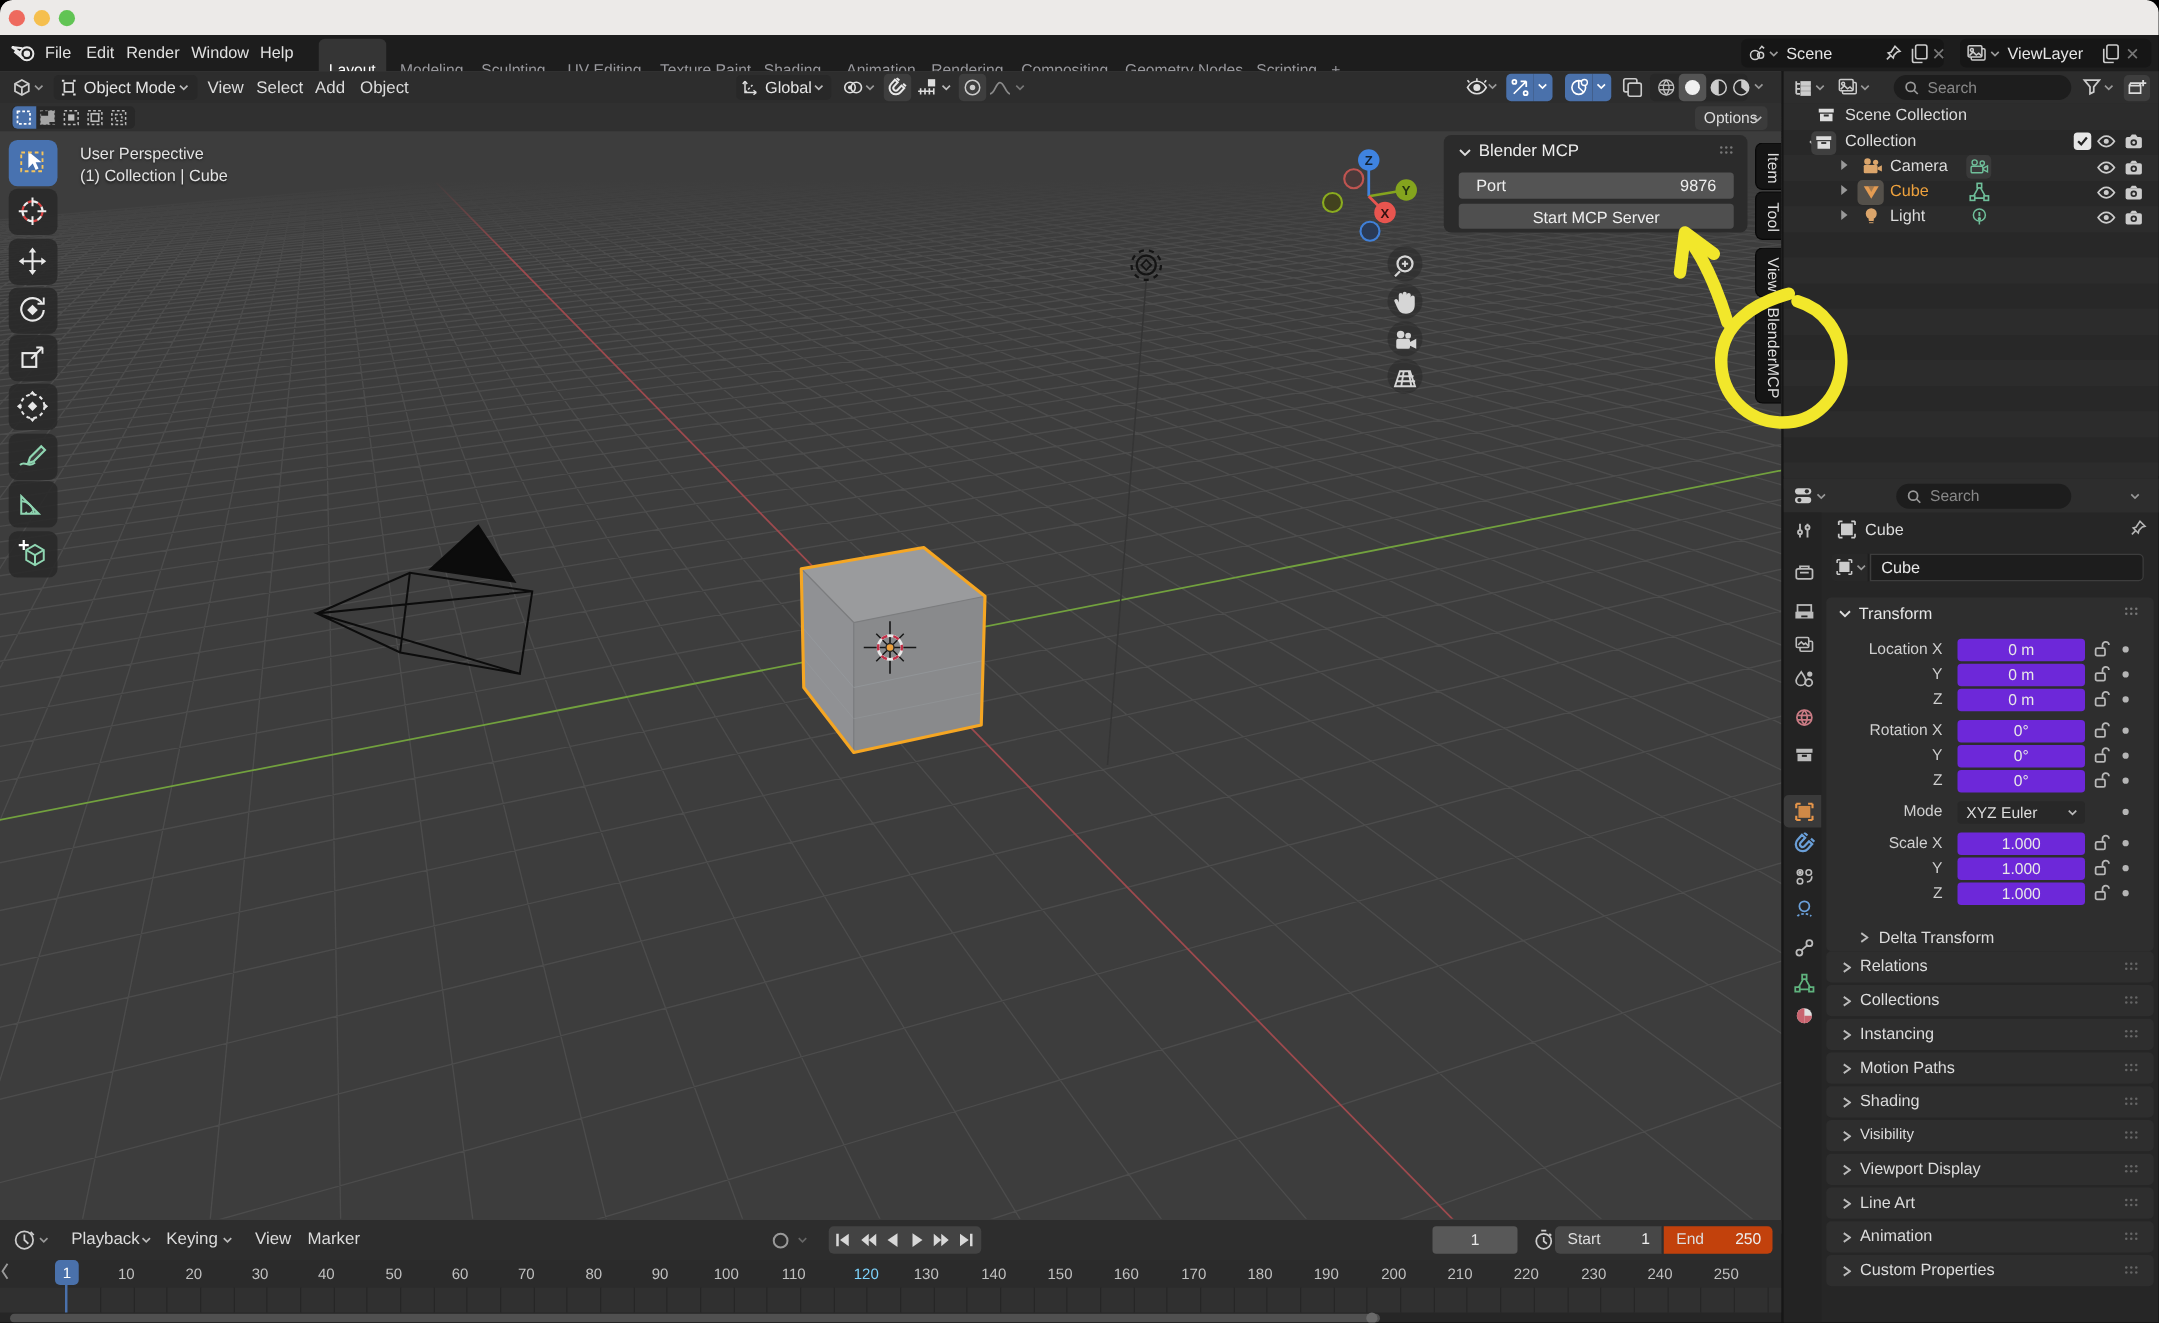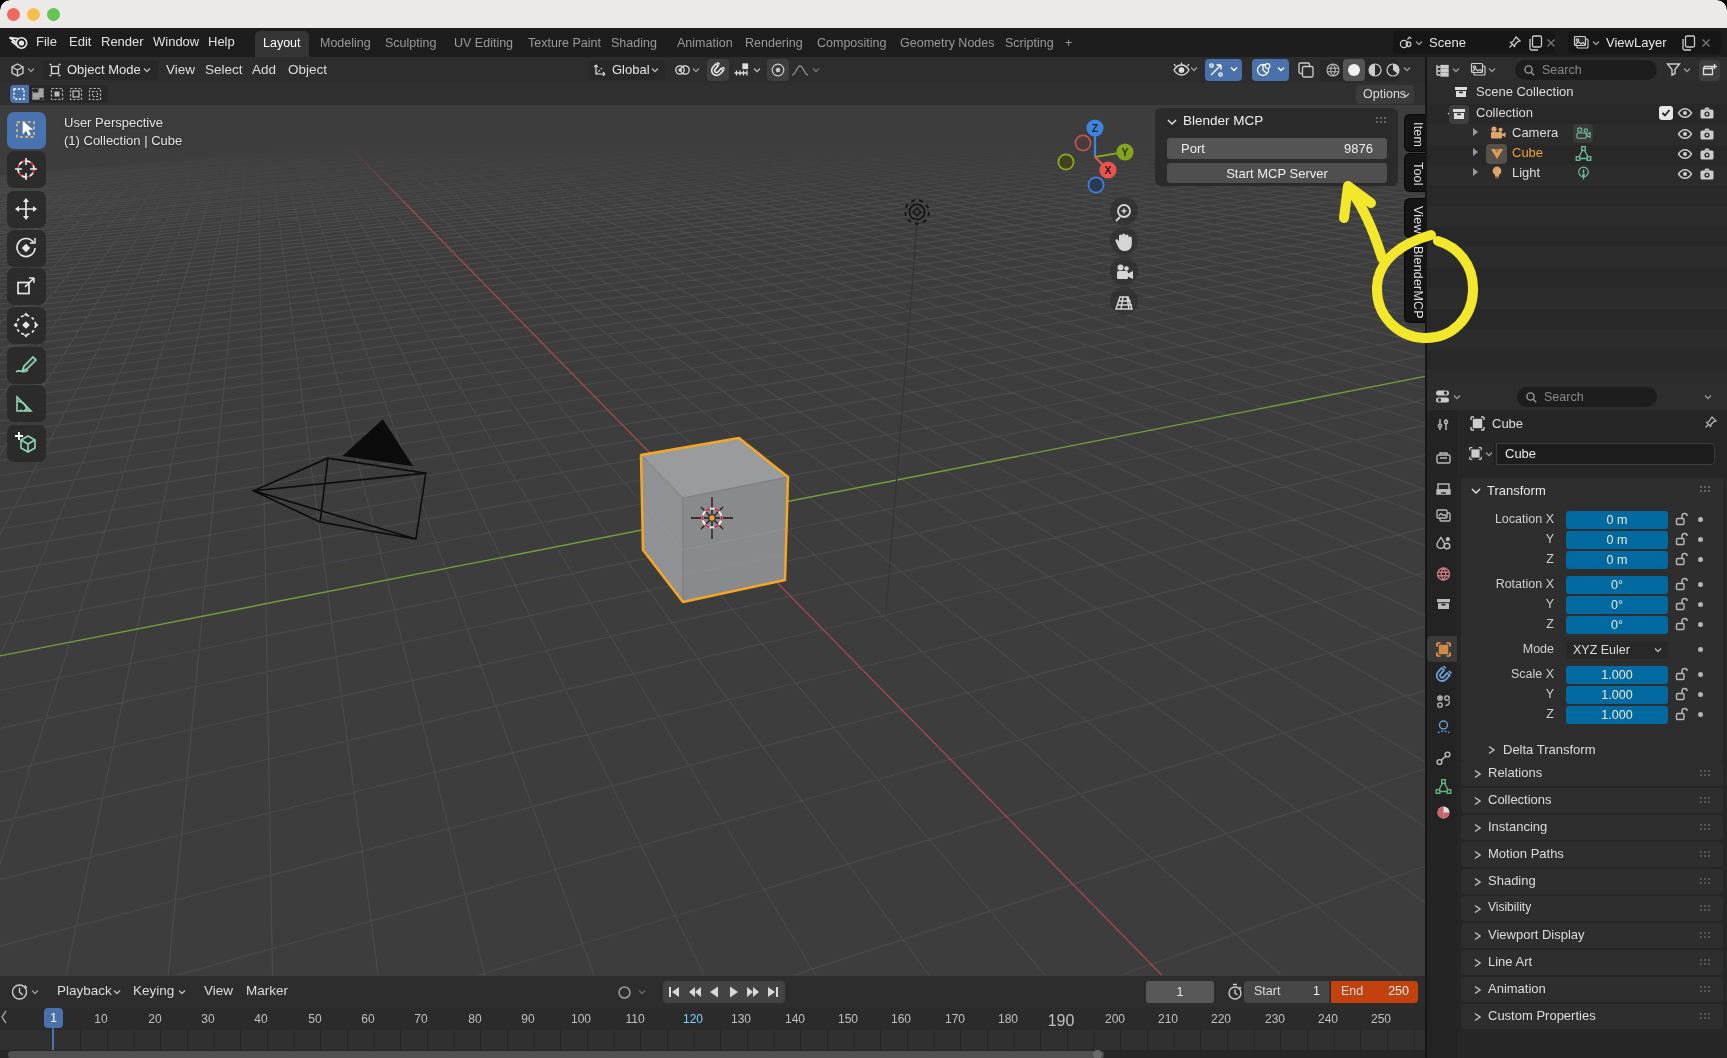--- a/index.html
+++ b/index.html
@@ -5,42 +5,42 @@
  font-family:"Liberation Sans",sans-serif;-webkit-font-smoothing:antialiased}
 .abs{position:absolute}
 #win{position:absolute;left:0;top:0;width:1727px;height:1058px;background:#161616;border-radius:10px 10px 0 0;overflow:hidden}
 
 #titlebar{position:absolute;left:0;top:0;width:100%;height:28px;background:#eceae8;border-radius:10px 10px 0 0}
 .tl{position:absolute;top:7.5px;width:13px;height:13px;border-radius:50%}
 #titlebar .t{position:absolute;top:5px;width:100%;text-align:center;font-size:13.5px;font-weight:bold;color:#4a4a4a}
 
 #topbar{position:absolute;left:0;top:28px;width:100%;height:29px;background:#1d1d1d}
 .menu{position:absolute;top:6px;font-size:13px;color:#e1e1e1}
-.wtab{position:absolute;top:3px;height:31px;line-height:24px;padding:0 8px;font-size:12.5px;color:#99999e;border-radius:5px 5px 0 0}
+.wtab{position:absolute;top:3px;height:31px;line-height:24px;padding:13px 8px;font-size:12.5px;color:#99999e;border-radius:5px 5px 0 0}
 .wtab.act{background:#353535;color:#fff}
 
 .hdr{position:absolute;background:#2d2d2d}
 .htx{position:absolute;top:5px;font-size:13.5px;color:#dcdcdc}
 .wid{position:absolute;background:#282828;border-radius:4px}
 
 #v3d{position:absolute;left:0;top:57px;width:1425px;height:930px;background:#3d3d3d;overflow:hidden}
 #v3dhdr{position:absolute;left:0;top:0;width:100%;height:26px;background:#2d2d2d}
 #tools{position:absolute;left:0;top:26px;width:100%;height:22px;background:#303030}
 canvas,svg{display:block}
 .ovtext{position:absolute;font-size:13px;color:#e3e3e3;text-shadow:0 1px 2px rgba(0,0,0,.5)}
 
 .tbtn{position:absolute;left:7px;width:39px;height:37px;background:rgba(40,40,40,.85);border-radius:7px}
 .tbtn.act{background:#4872b0}
 
 #outliner{position:absolute;left:1427px;top:57px;width:300px;height:324px;background:#282828}
 #props{position:absolute;left:1427px;top:383px;width:300px;height:675px;background:#262626}
 
 #timeline{position:absolute;left:0;top:976px;width:1425px;height:82px;background:#262626}
 .pnl{position:absolute;background:#2e2e2e;border-radius:4px}
-.fld{position:absolute;background:#0369a1;border-radius:3px;color:#e8e8e8;font-size:12.5px;text-align:center}
+.fld{position:absolute;background:#6d28d9;border-radius:3px;color:#e8e8e8;font-size:12.5px;text-align:center}
 .rowlab{position:absolute;font-size:12.5px;color:#cfcfcf;text-align:right}
 </style></head><body>
 <div id="win">
 <div id="titlebar">
 <div class="tl" style="left:7px;background:#ee6a5e"></div>
 <div class="tl" style="left:27px;background:#f5bf4e"></div>
 <div class="tl" style="left:47px;background:#61c454"></div>
     </div>
     <div id="topbar">
       <svg class="abs" style="left:8px;top:4px" width="22" height="20" viewBox="0 0 22 20">
@@ -1097,21 +1097,21 @@
       <div class="abs" style="left:513px;top:36px;width:30px;text-align:center;font-size:12px;color:#c0c0c0">90</div>
       <div class="abs" style="left:566px;top:36px;width:30px;text-align:center;font-size:12px;color:#c0c0c0">100</div>
       <div class="abs" style="left:620px;top:36px;width:30px;text-align:center;font-size:12px;color:#c0c0c0">110</div>
       <div class="abs" style="left:673px;top:36px;width:30px;text-align:right;font-size:12px;color:#7dd3fc">120</div>
       <div class="abs" style="left:726px;top:36px;width:30px;text-align:center;font-size:12px;color:#c0c0c0">130</div>
       <div class="abs" style="left:780px;top:36px;width:30px;text-align:center;font-size:12px;color:#c0c0c0">140</div>
       <div class="abs" style="left:833px;top:36px;width:30px;text-align:center;font-size:12px;color:#c0c0c0">150</div>
       <div class="abs" style="left:886px;top:36px;width:30px;text-align:center;font-size:12px;color:#c0c0c0">160</div>
       <div class="abs" style="left:940px;top:36px;width:30px;text-align:center;font-size:12px;color:#c0c0c0">170</div>
       <div class="abs" style="left:993px;top:36px;width:30px;text-align:center;font-size:12px;color:#c0c0c0">180</div>
-      <div class="abs" style="left:1046px;top:36px;width:30px;text-align:center;font-size:16px;color:#c0c0c0">190</div>
+      <div class="abs" style="left:1046px;top:36px;width:30px;text-align:center;font-size:12px;color:#c0c0c0">190</div>
       <div class="abs" style="left:1100px;top:36px;width:30px;text-align:center;font-size:12px;color:#c0c0c0">200</div>
       <div class="abs" style="left:1153px;top:36px;width:30px;text-align:center;font-size:12px;color:#c0c0c0">210</div>
       <div class="abs" style="left:1206px;top:36px;width:30px;text-align:center;font-size:12px;color:#c0c0c0">220</div>
       <div class="abs" style="left:1260px;top:36px;width:30px;text-align:center;font-size:12px;color:#c0c0c0">230</div>
       <div class="abs" style="left:1313px;top:36px;width:30px;text-align:center;font-size:12px;color:#c0c0c0">240</div>
       <div class="abs" style="left:1366px;top:36px;width:30px;text-align:center;font-size:12px;color:#c0c0c0">250</div>
       <div class="abs" style="left:0;top:54px;width:1425px;height:20px;background:#303030"></div>
       <div class="abs" style="left:53.3px;top:54px;width:1px;height:20px;background:#262626"></div>
       <div class="abs" style="left:80.0px;top:54px;width:1px;height:20px;background:#262626"></div>
       <div class="abs" style="left:106.6px;top:54px;width:1px;height:20px;background:#262626"></div>

